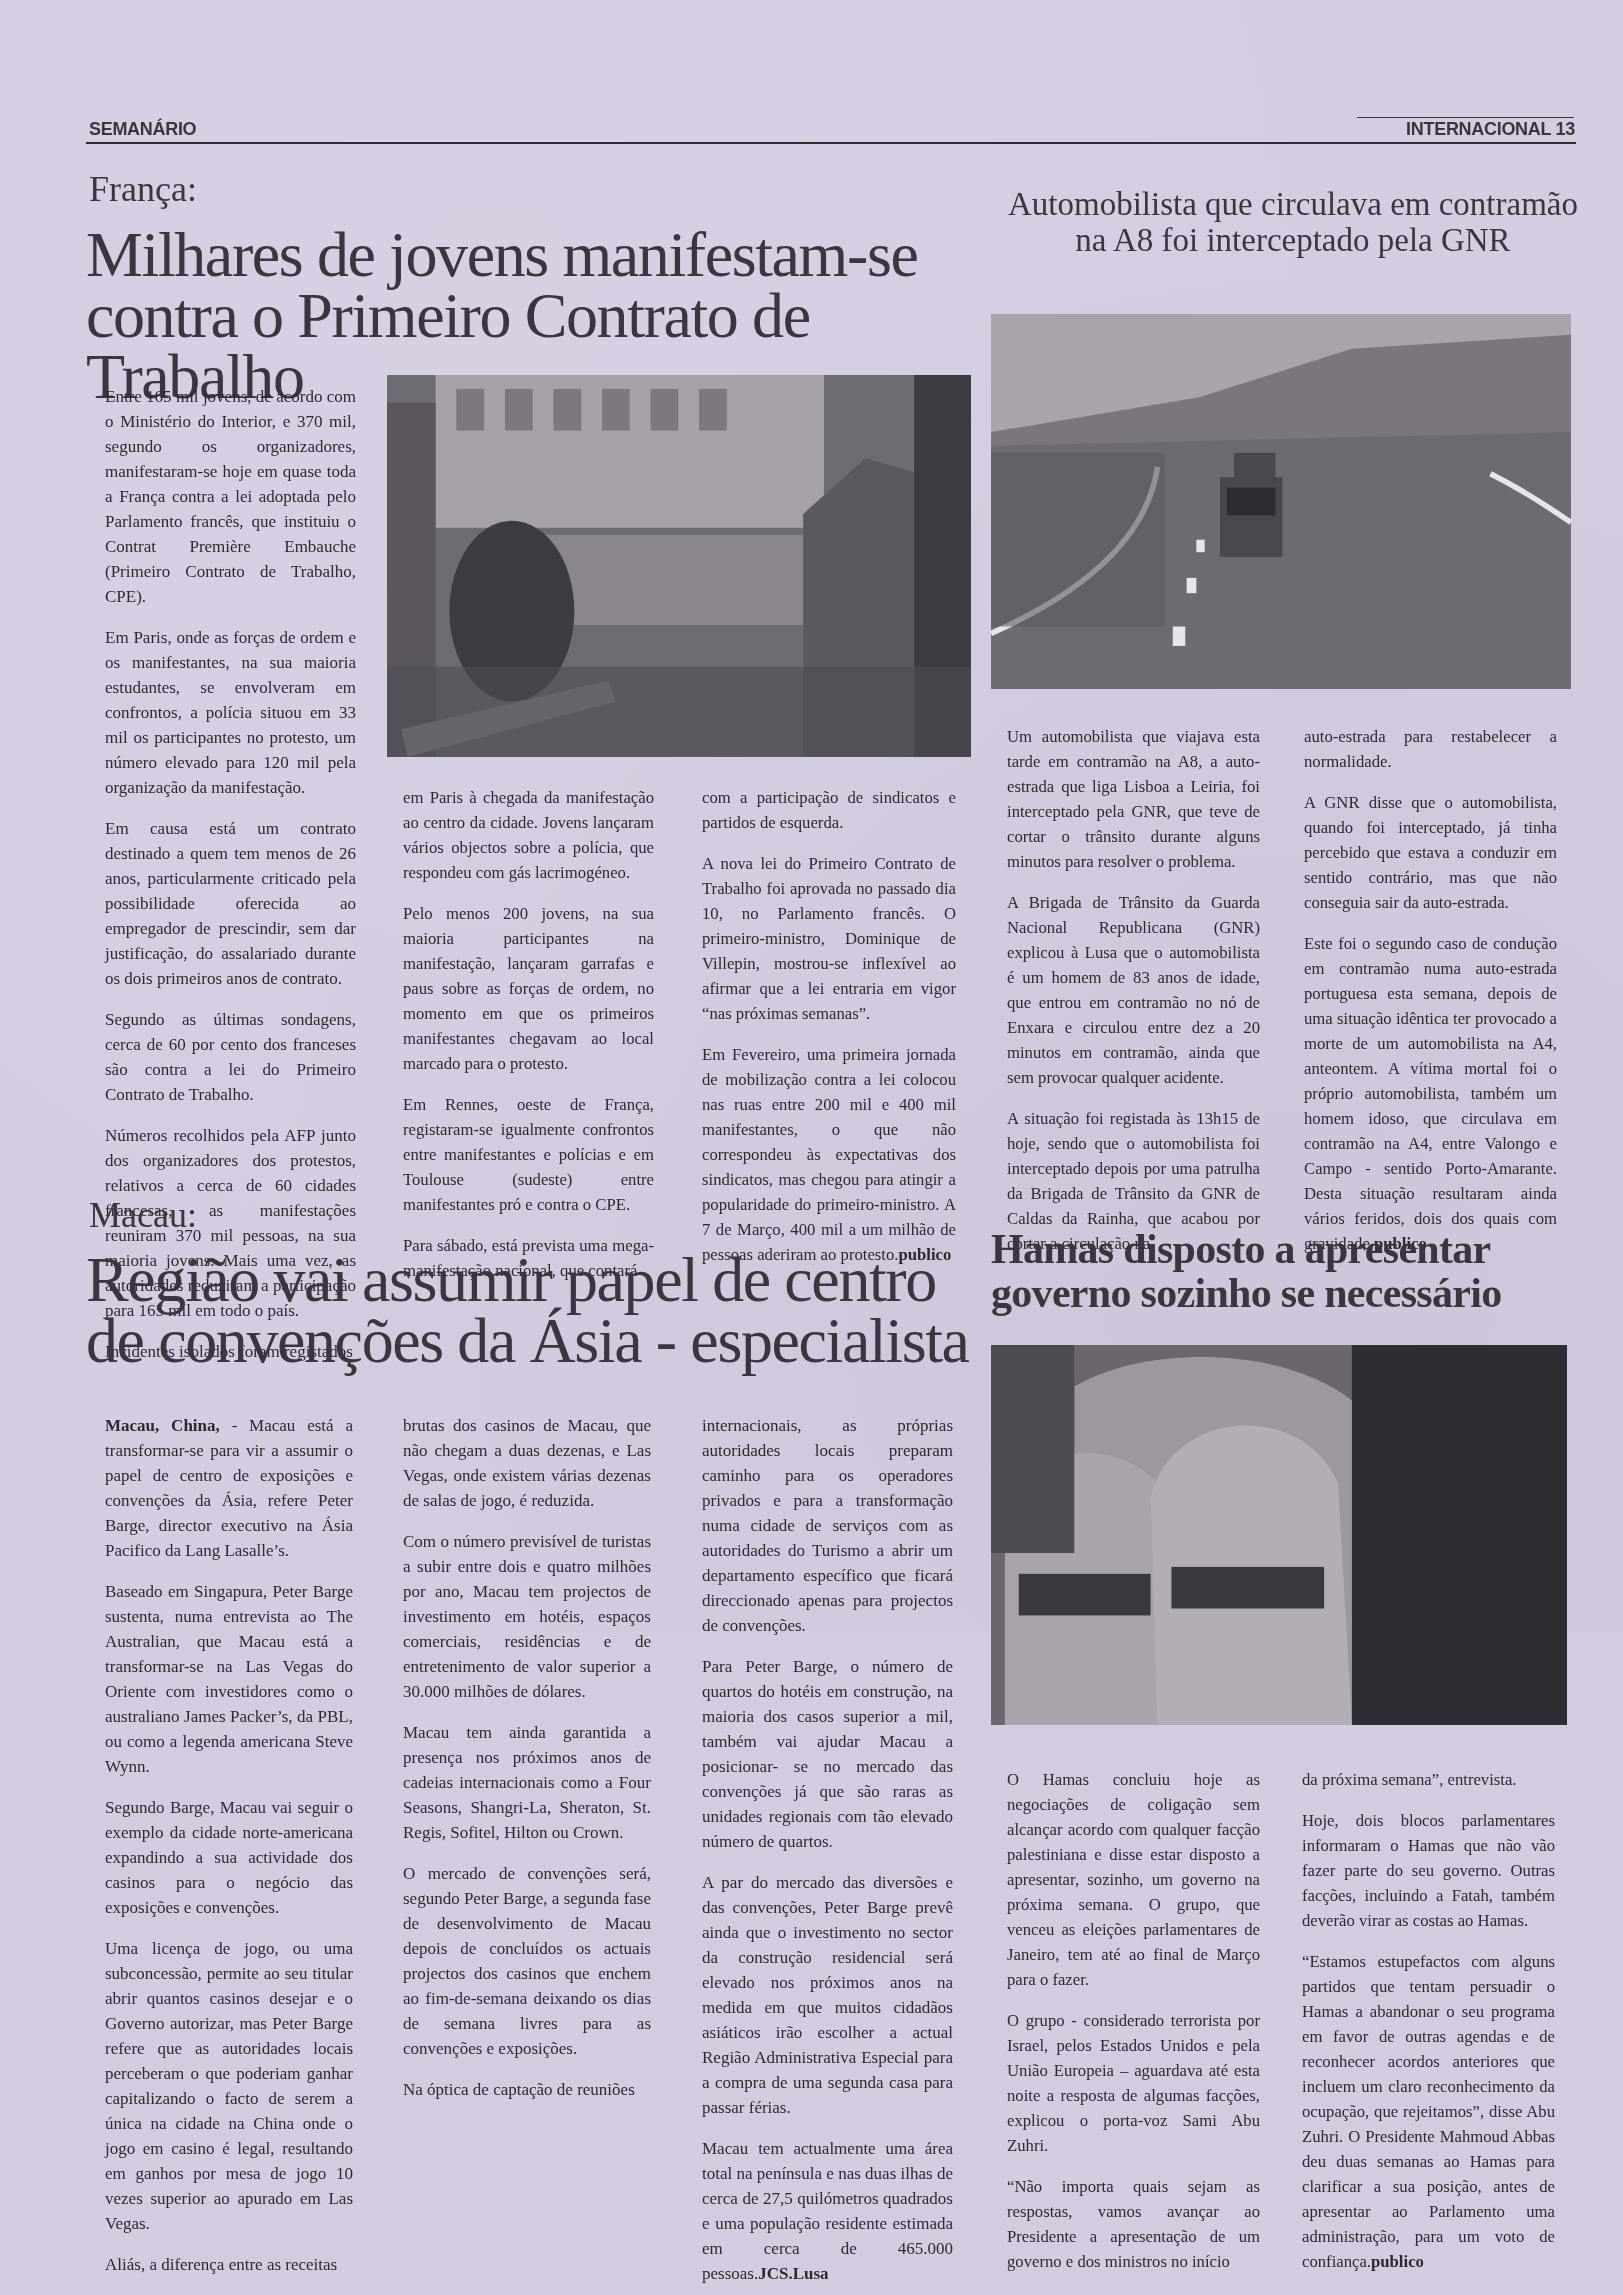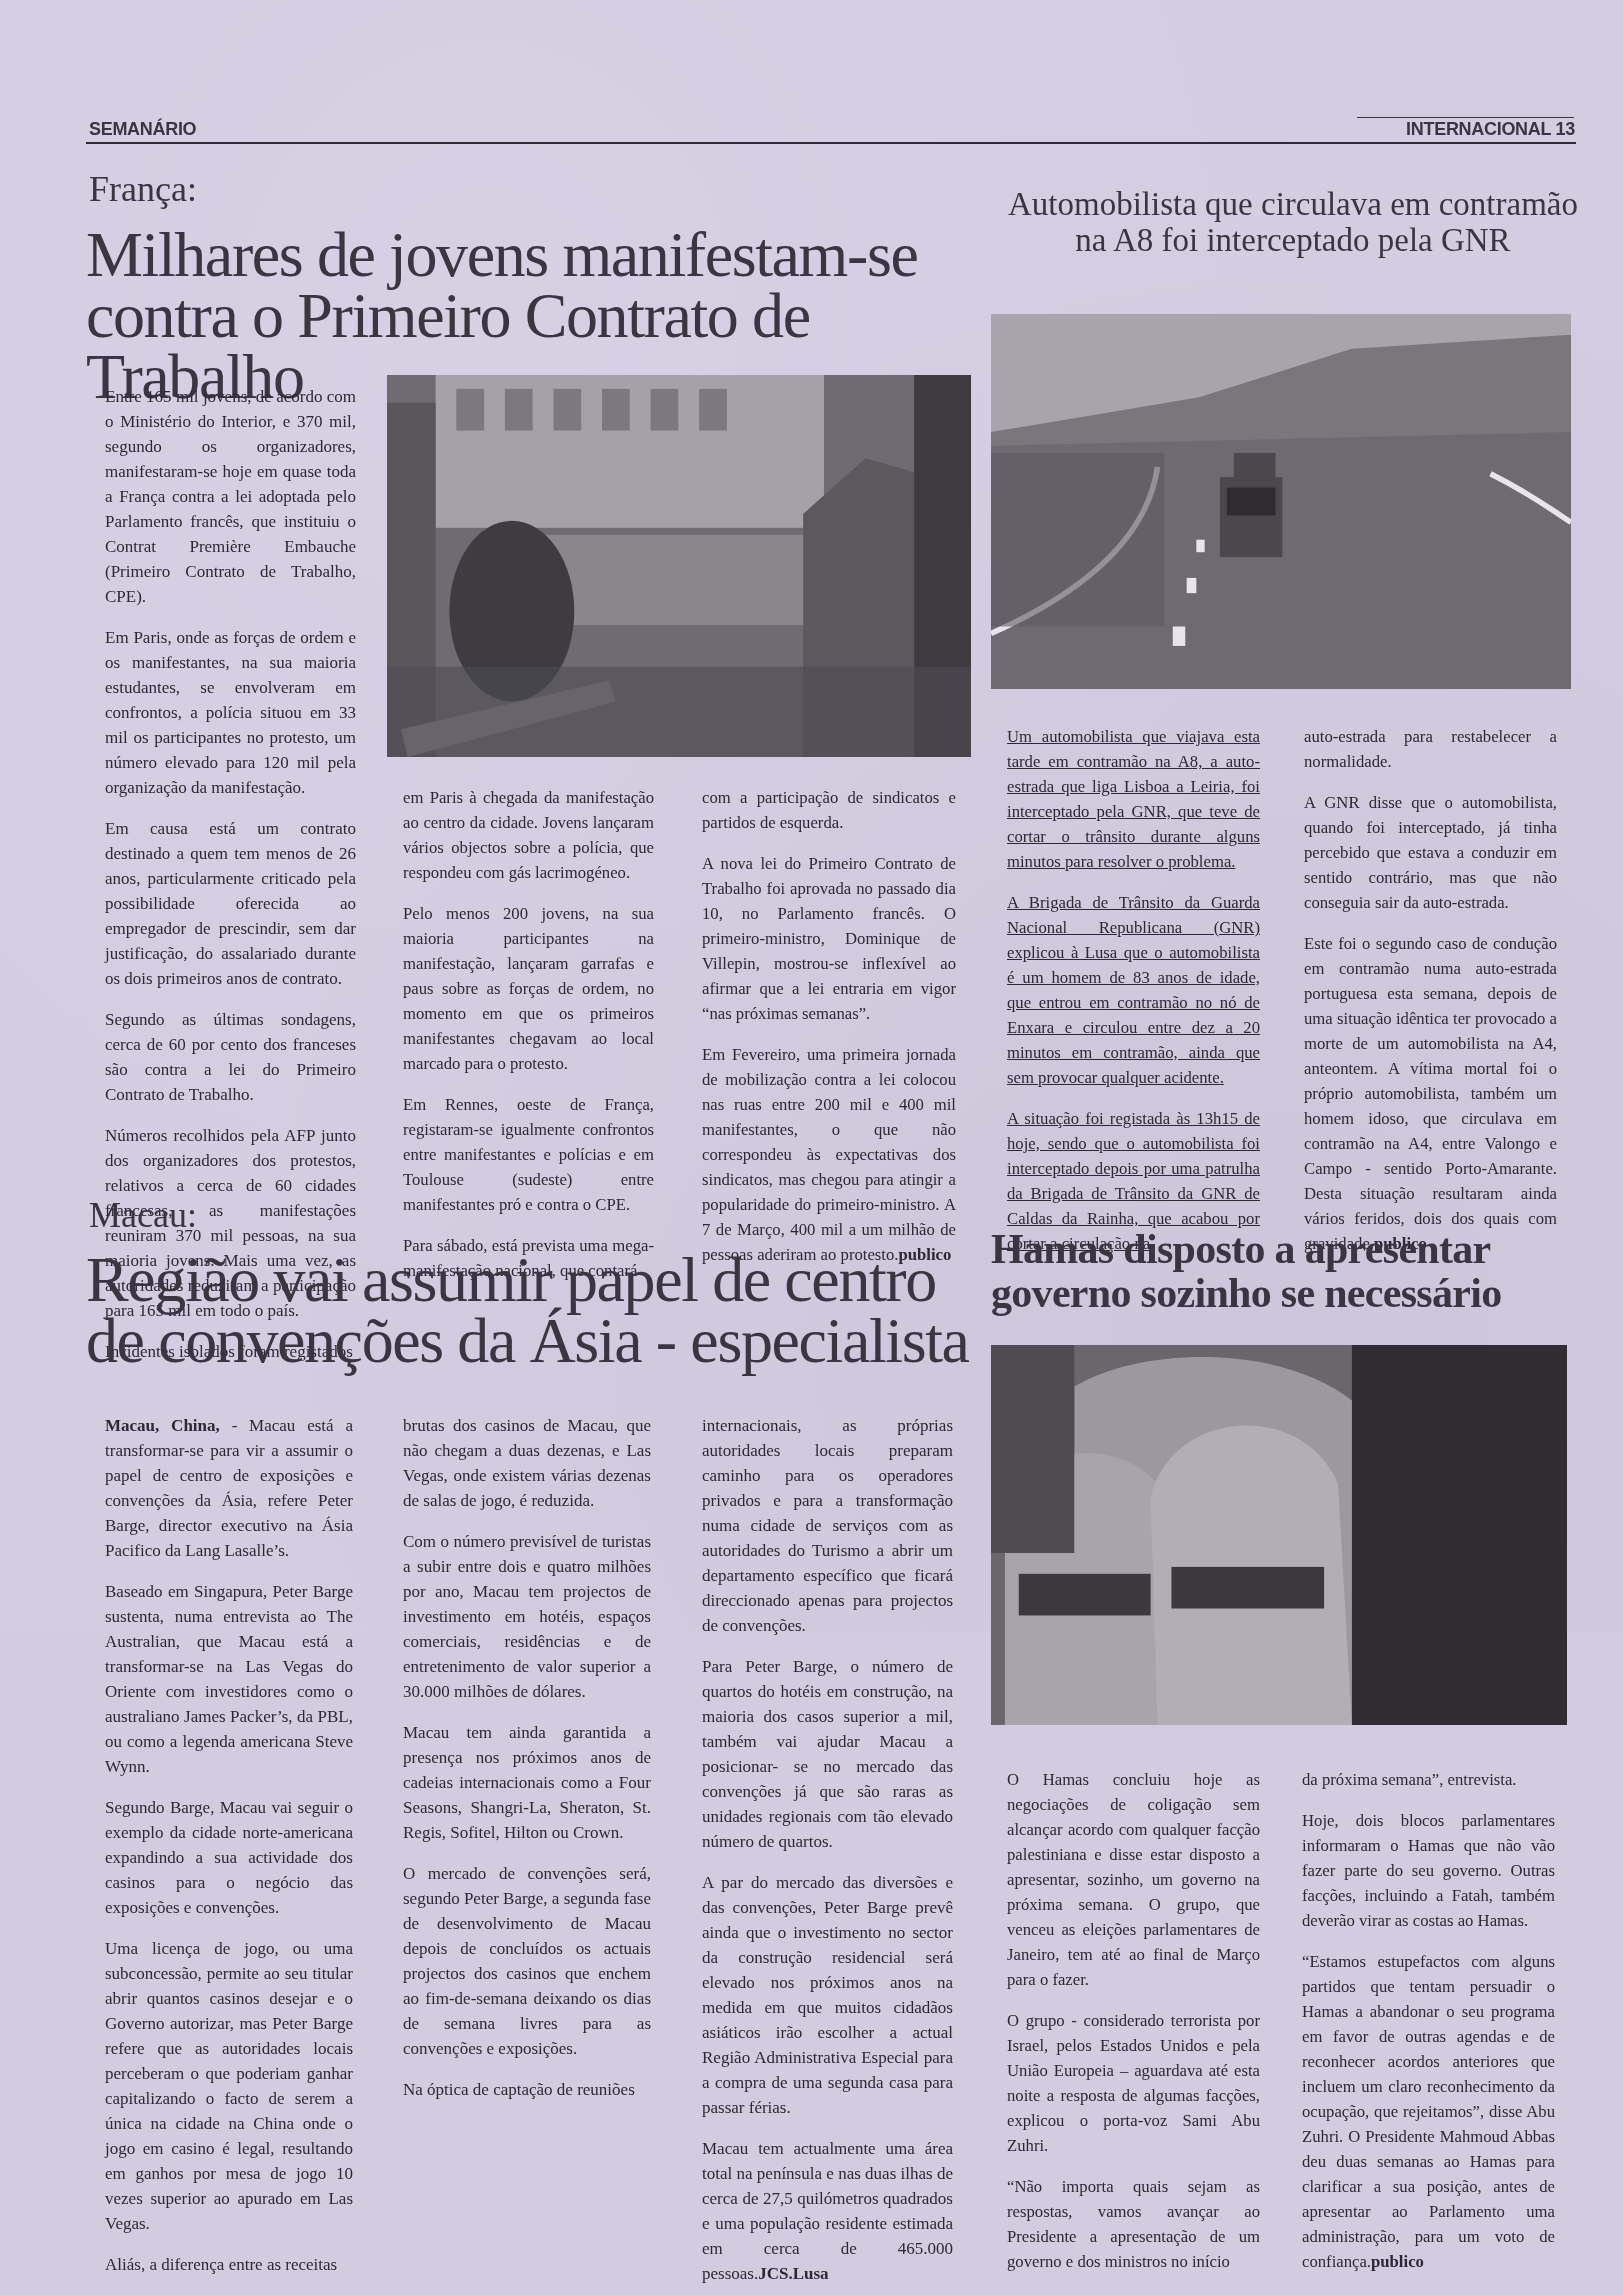--- a/index.html
+++ b/index.html
@@ -136,21 +136,21 @@
       <rect x="262" y="450" width="18" height="28" fill="#e8e4ea"></rect>
       <rect x="282" y="380" width="14" height="22" fill="#e8e4ea"></rect>
       <rect x="296" y="325" width="12" height="18" fill="#e8e4ea"></rect>
       <rect x="330" y="235" width="90" height="115" fill="#4a474d"></rect>
       <rect x="350" y="200" width="60" height="40" fill="#4a474d"></rect>
       <rect x="340" y="250" width="70" height="40" fill="#2e2c31"></rect>
       <rect x="0" y="200" width="250" height="250" fill="#5e5a60" opacity="0.6"></rect>
     </svg>
   </div>
 
-  <div class="col narrow" style="left:991px; top:708px; width:285px;text-decoration:underline;">
+  <div class="col narrow" style="left:991px; top:708px; width:285px;">
     <p>Um automobilista que viajava esta tarde em contramão na A8, a auto-estrada que liga Lisboa a Leiria, foi interceptado pela GNR, que teve de cortar o trânsito durante alguns minutos para resolver o problema.</p>
     <p>A Brigada de Trânsito da Guarda Nacional Republicana (GNR) explicou à Lusa que o automobilista é um homem de 83 anos de idade, que entrou em contramão no nó de Enxara e circulou entre dez a 20 minutos em contramão, ainda que sem provocar qualquer acidente.</p>
     <p>A situação foi registada às 13h15 de hoje, sendo que o automobilista foi interceptado depois por uma patrulha da Brigada de Trânsito da GNR de Caldas da Rainha, que acabou por cortar a circulação na</p>
   </div>
   <div class="col narrow" style="left:1288px; top:708px; width:285px;">
     <p>auto-estrada para restabelecer a normalidade.</p>
     <p>A GNR disse que o automobilista, quando foi interceptado, já tinha percebido que estava a conduzir em sentido contrário, mas que não conseguia sair da auto-estrada.</p>
     <p><span>Este foi o segundo caso de condução em contramão numa auto-estrada portuguesa esta semana, depois de uma situação idêntica ter provocado a morte de um automobilista na A4, anteontem. A vítima mortal foi o próprio automobilista, também um homem idoso, que circulava em contramão na A4, entre Valongo e Campo - sentido Porto-Amarante. Desta situação resultaram ainda vários feridos, dois dos quais com gravidade.</span><span class="sig">publico</span></p>
   </div>
 

